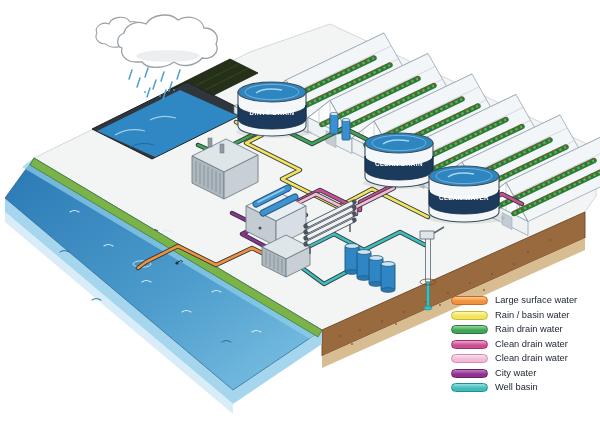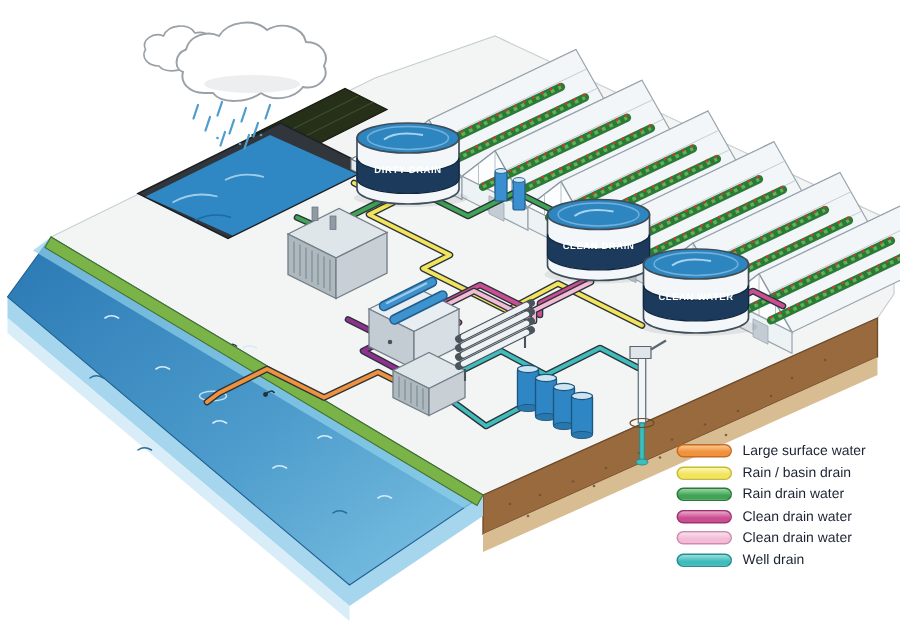--- a/index.html
+++ b/index.html
@@ -315,32 +315,36 @@
   </g>
 </svg>
 
 <div class="legend">
   <div class="legend-row">
     <span class="legend-swatch" style="background: linear-gradient(rgb(249, 201, 142), rgb(240, 145, 62) 60%); border-color: rgb(201, 106, 33);"></span>
     <span class="legend-label">Large surface water</span>
   </div>
   <div class="legend-row">
     <span class="legend-swatch" style="background: linear-gradient(rgb(251, 246, 180), rgb(242, 228, 92) 60%); border-color: rgb(201, 186, 52);"></span>
-    <span class="legend-label">Rain / basin drain</span>
+    <span class="legend-label">Rain / basin water</span>
   </div>
   <div class="legend-row">
     <span class="legend-swatch" style="background: linear-gradient(rgb(154, 212, 162), rgb(63, 164, 85) 60%); border-color: rgb(42, 122, 58);"></span>
     <span class="legend-label">Rain drain water</span>
   </div>
   <div class="legend-row">
     <span class="legend-swatch" style="background: linear-gradient(rgb(233, 165, 202), rgb(204, 78, 146) 60%); border-color: rgb(160, 48, 113);"></span>
     <span class="legend-label">Clean drain water</span>
   </div>
   <div class="legend-row">
     <span class="legend-swatch" style="background: linear-gradient(rgb(250, 223, 236), rgb(242, 188, 215) 60%); border-color: rgb(209, 137, 178);"></span>
     <span class="legend-label">Clean drain water</span>
   </div>
   <div class="legend-row">
+    <span class="legend-swatch" style="background: linear-gradient(rgb(194, 123, 194), rgb(143, 49, 144) 60%); border-color: rgb(102, 31, 107);"></span>
+    <span class="legend-label">City water</span>
+  </div>
+  <div class="legend-row">
     <span class="legend-swatch" style="background: linear-gradient(rgb(154, 222, 221), rgb(63, 189, 189) 60%); border-color: rgb(35, 143, 147);"></span>
-    <span class="legend-label">Well drain</span>
+    <span class="legend-label">Well basin</span>
   </div>
 </div>
 </div>
 
 </body></html>

